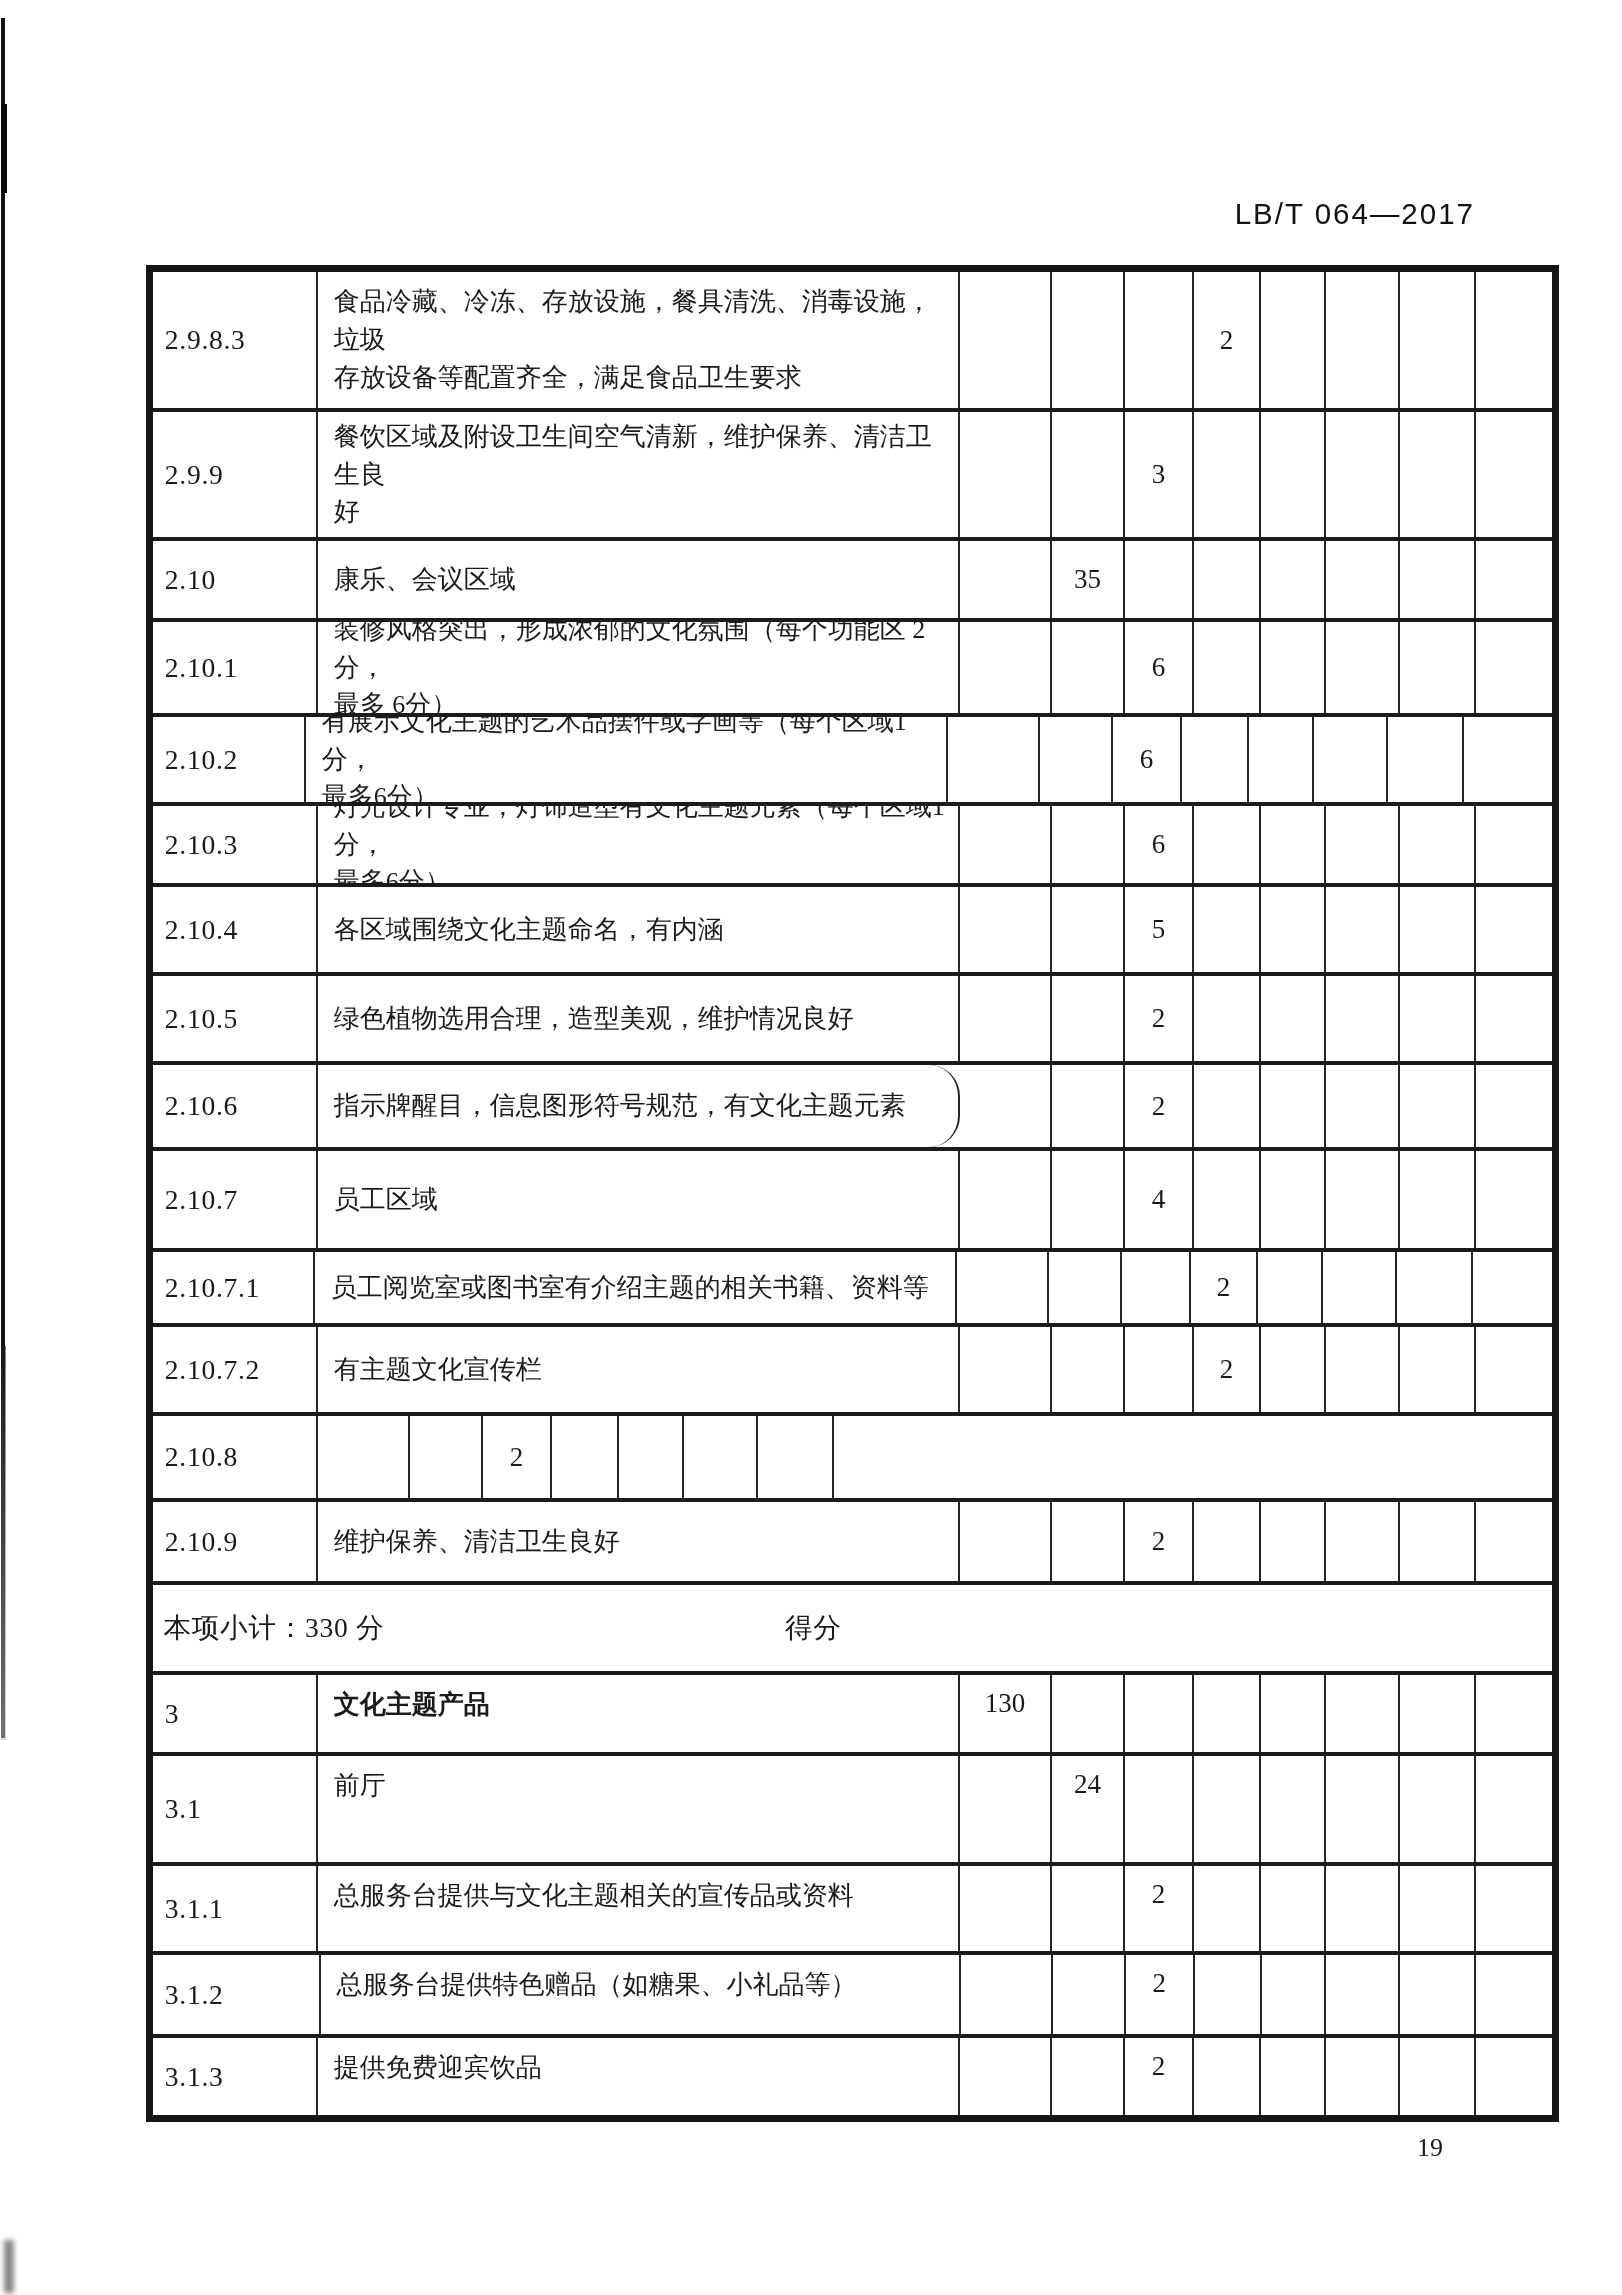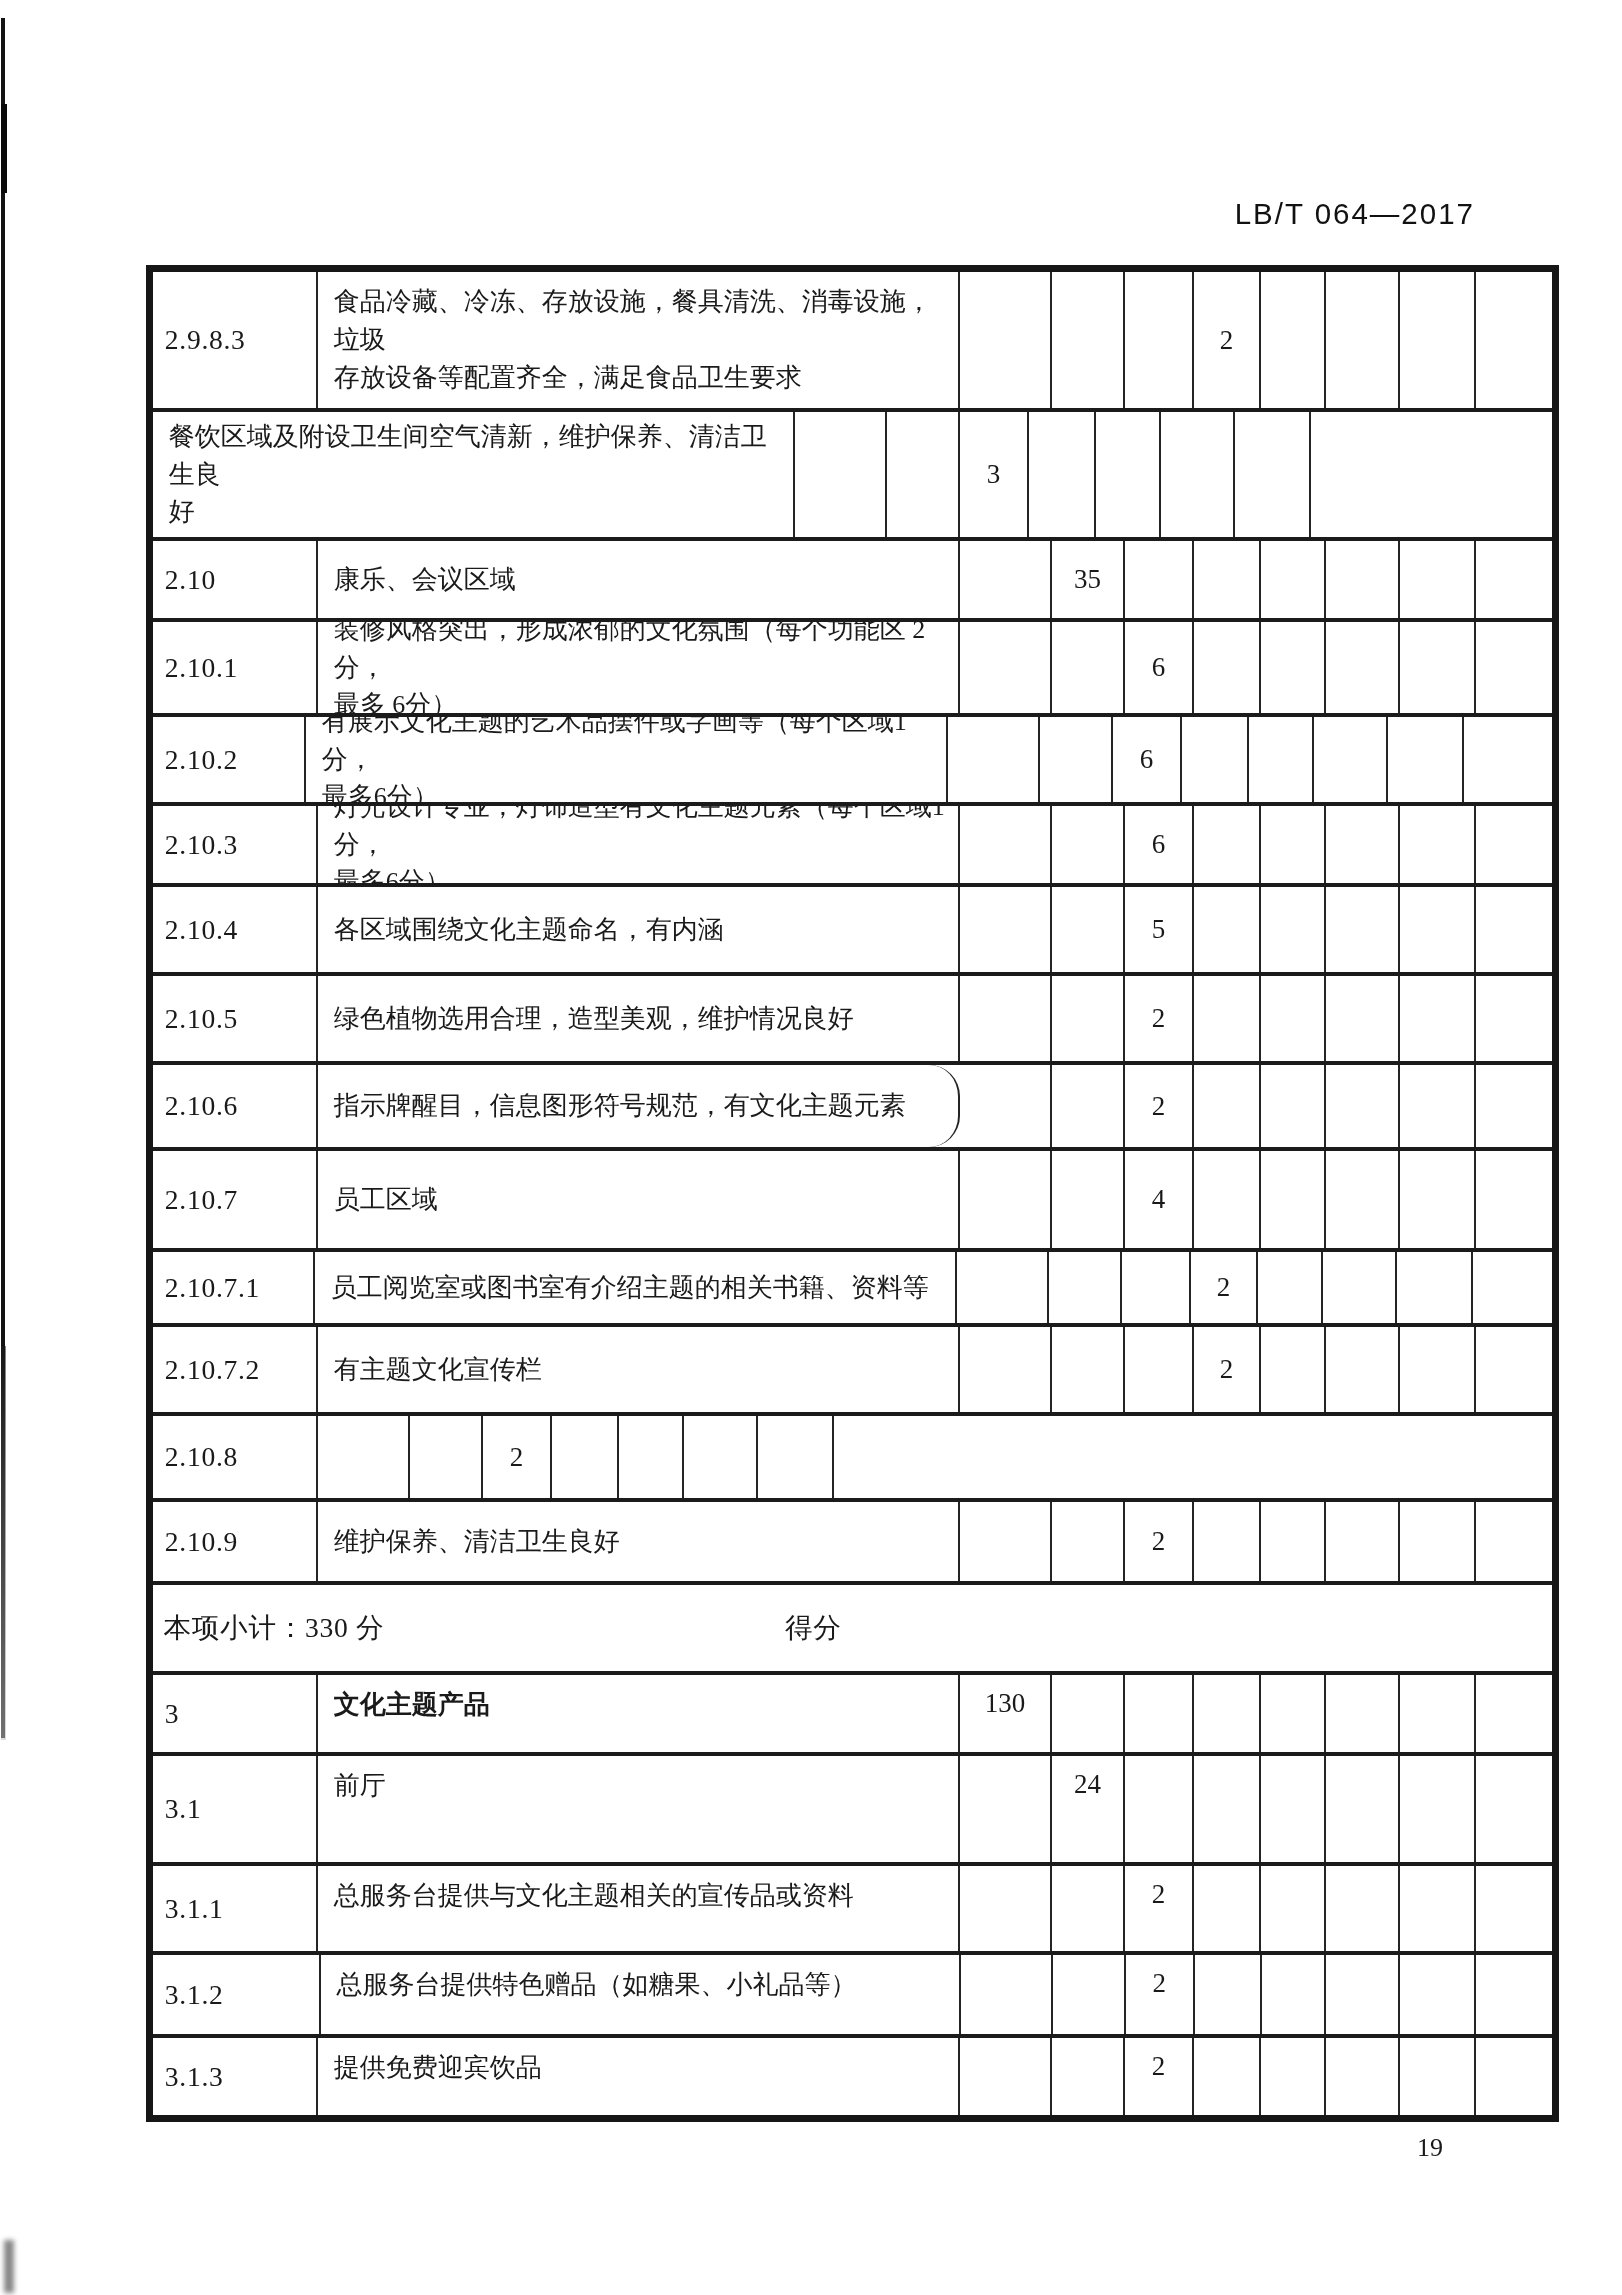--- a/index.html
+++ b/index.html
@@ -63,20 +63,21 @@
         <div class="cell score" style="width: 92px;"></div>
         <div class="cell score" style="width: 73px;"></div>
         <div class="cell score" style="width: 69px;"></div>
         <div class="cell score" style="width: 67px;">2</div>
         <div class="cell score" style="width: 65px;"></div>
         <div class="cell score" style="width: 74px;"></div>
         <div class="cell score" style="width: 76px;"></div>
         <div class="cell score cell-last" style="width: 76px;"></div>
       </div>
       <div class="t-row" style="height: 129px;">
+        <div class="cell code" style="width: 165px;">2.9.9</div>
         <div class="cell desc" style="width: 642px;">餐饮区域及附设卫生间空气清新，维护保养、清洁卫生良
 好</div>
         <div class="cell score" style="width: 92px;"></div>
         <div class="cell score" style="width: 73px;"></div>
         <div class="cell score" style="width: 69px;">3</div>
         <div class="cell score" style="width: 67px;"></div>
         <div class="cell score" style="width: 65px;"></div>
         <div class="cell score" style="width: 74px;"></div>
         <div class="cell score" style="width: 76px;"></div>
         <div class="cell score cell-last" style="width: 76px;"></div>

